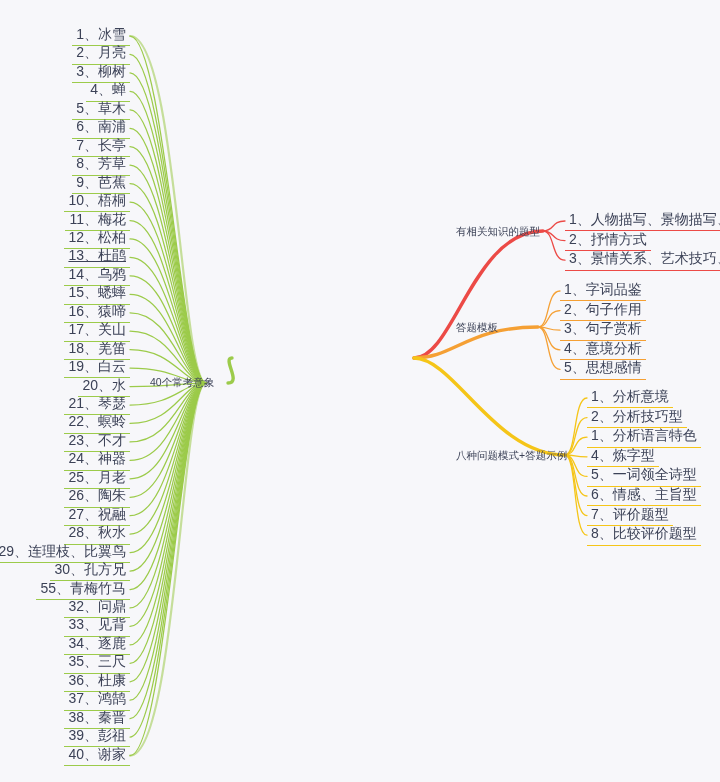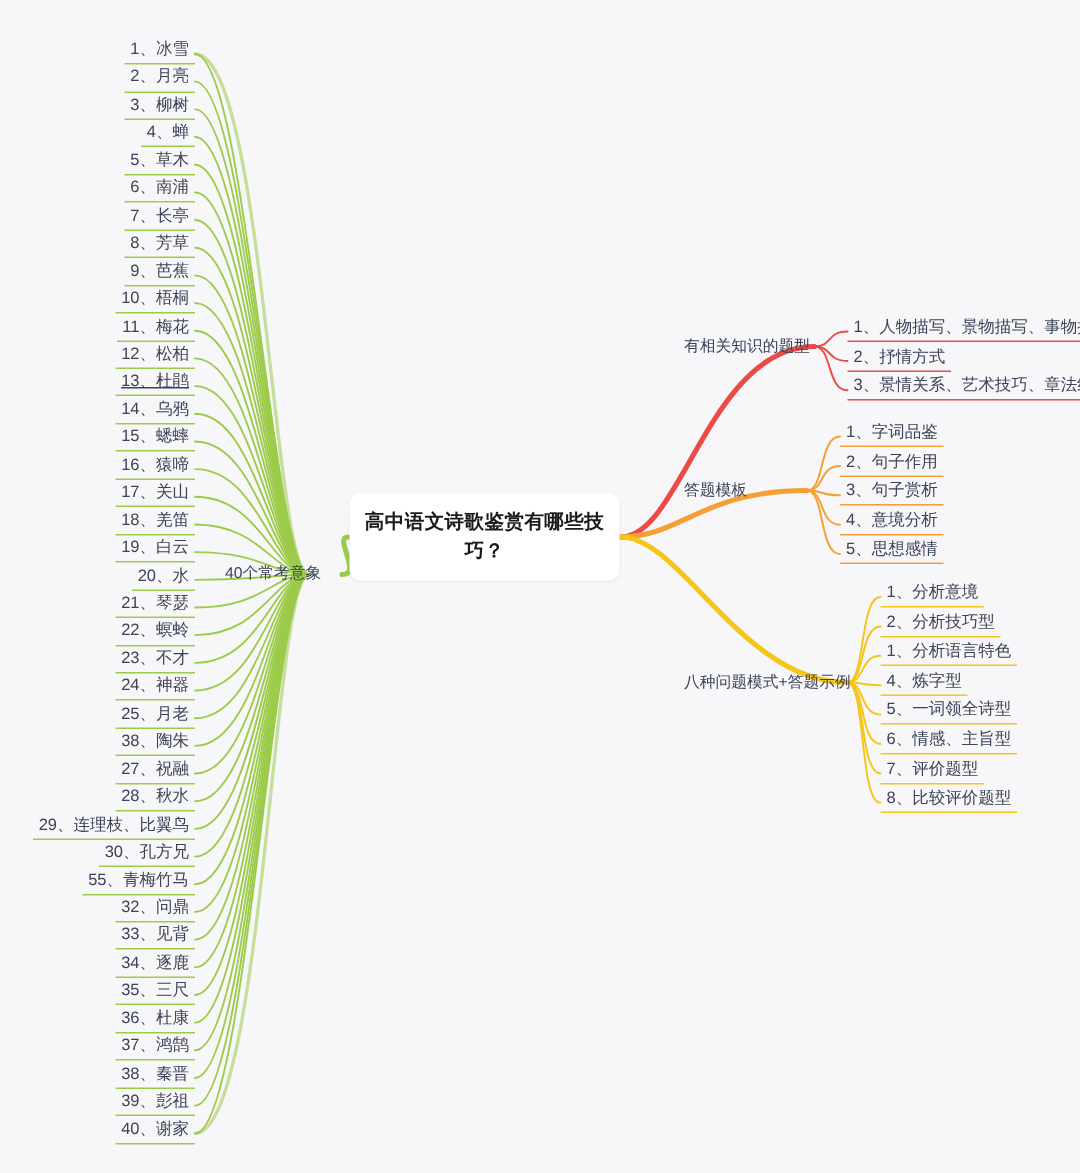--- a/index.html
+++ b/index.html
@@ -28,21 +28,21 @@
     color:#1a1a1a;
     line-height:1.45;
     letter-spacing:.3px;
     box-shadow:0 1px 2px rgba(0,0,0,.06);
     z-index:5;
   }
 
   
   .node{
     position:absolute;
-    font-size:11px;
+    font-size:14px;
     color:#3c4257;
     white-space:nowrap;
     line-height:1.1;
     z-index:4;
   }
   .node .txt{display:block;padding:2px 4px 3px 4px;}
 
   
   .branch-title{font-size:10.5px;color:#3c4257;}
 
@@ -114,21 +114,20 @@
       <path d="M130,663.3 C 167.6,663.3 182,383 206,383" stroke="#9ccb4a" stroke-width="1.25" fill="none" stroke-linecap="round"></path>
       <path d="M130,681.75 C 167,681.75 182,383 206,383" stroke="#9ccb4a" stroke-width="1.25" fill="none" stroke-linecap="round"></path>
       <path d="M130,700.1999999999999 C 166.4,700.1999999999999 182,383 206,383" stroke="#9ccb4a" stroke-width="1.25" fill="none" stroke-linecap="round"></path>
       <path d="M130,718.65 C 165.8,718.65 182,383 206,383" stroke="#9ccb4a" stroke-width="1.25" fill="none" stroke-linecap="round"></path>
       <path d="M130,737.1 C 165.2,737.1 182,383 206,383" stroke="#9ccb4a" stroke-width="1.25" fill="none" stroke-linecap="round"></path>
       <path d="M130,755.55 C 164.6,755.55 182,383 206,383" stroke="#9ccb4a" stroke-width="1.25" fill="none" stroke-linecap="round"></path>
       <path d="M130,36 C 176,36 182,383 206,383" stroke="#9ccb4a" stroke-width="2.2" fill="none" stroke-linecap="round" opacity="0.55"></path>
       <path d="M130,755.55 C 176,755.55 182,383 206,383" stroke="#9ccb4a" stroke-width="2.2" fill="none" stroke-linecap="round" opacity="0.55"></path>
     </svg>
 
-  <div class="central">高中语文诗歌鉴赏有哪些技巧？</div>
 
   <div id="nodes">
       <div class="node branch-title" style="left: 452px; top: 224px;">
         <span class="txt">有相关知识的题型</span>
       </div>
       <div class="node leaf right-leaf" style="left: 565px; top: 210px; border-bottom: 1.4px solid rgb(236, 74, 70);">
         <span class="txt">1、人物描写、景物描写、事物描写</span>
       </div>
       <div class="node leaf right-leaf" style="left: 565px; top: 229.6px; border-bottom: 1.4px solid rgb(236, 74, 70);">
         <span class="txt">2、抒情方式</span>
@@ -253,21 +252,21 @@
       <div class="node leaf left-leaf" style="right: 590px; top: 430.9px; border-bottom: 1.4px solid rgb(156, 203, 74);">
         <span class="txt">23、不才</span>
       </div>
       <div class="node leaf left-leaf" style="right: 590px; top: 449.35px; border-bottom: 1.4px solid rgb(156, 203, 74);">
         <span class="txt">24、神器</span>
       </div>
       <div class="node leaf left-leaf" style="right: 590px; top: 467.8px; border-bottom: 1.4px solid rgb(156, 203, 74);">
         <span class="txt">25、月老</span>
       </div>
       <div class="node leaf left-leaf" style="right: 590px; top: 486.25px; border-bottom: 1.4px solid rgb(156, 203, 74);">
-        <span class="txt">38、陶朱</span>
+        <span class="txt">26、陶朱</span>
       </div>
       <div class="node leaf left-leaf" style="right: 590px; top: 504.7px; border-bottom: 1.4px solid rgb(156, 203, 74);">
         <span class="txt">27、祝融</span>
       </div>
       <div class="node leaf left-leaf" style="right: 590px; top: 523.15px; border-bottom: 1.4px solid rgb(156, 203, 74);">
         <span class="txt">28、秋水</span>
       </div>
       <div class="node leaf left-leaf" style="right: 590px; top: 541.6px; border-bottom: 1.4px solid rgb(156, 203, 74);">
         <span class="txt">29、连理枝、比翼鸟</span>
       </div>

